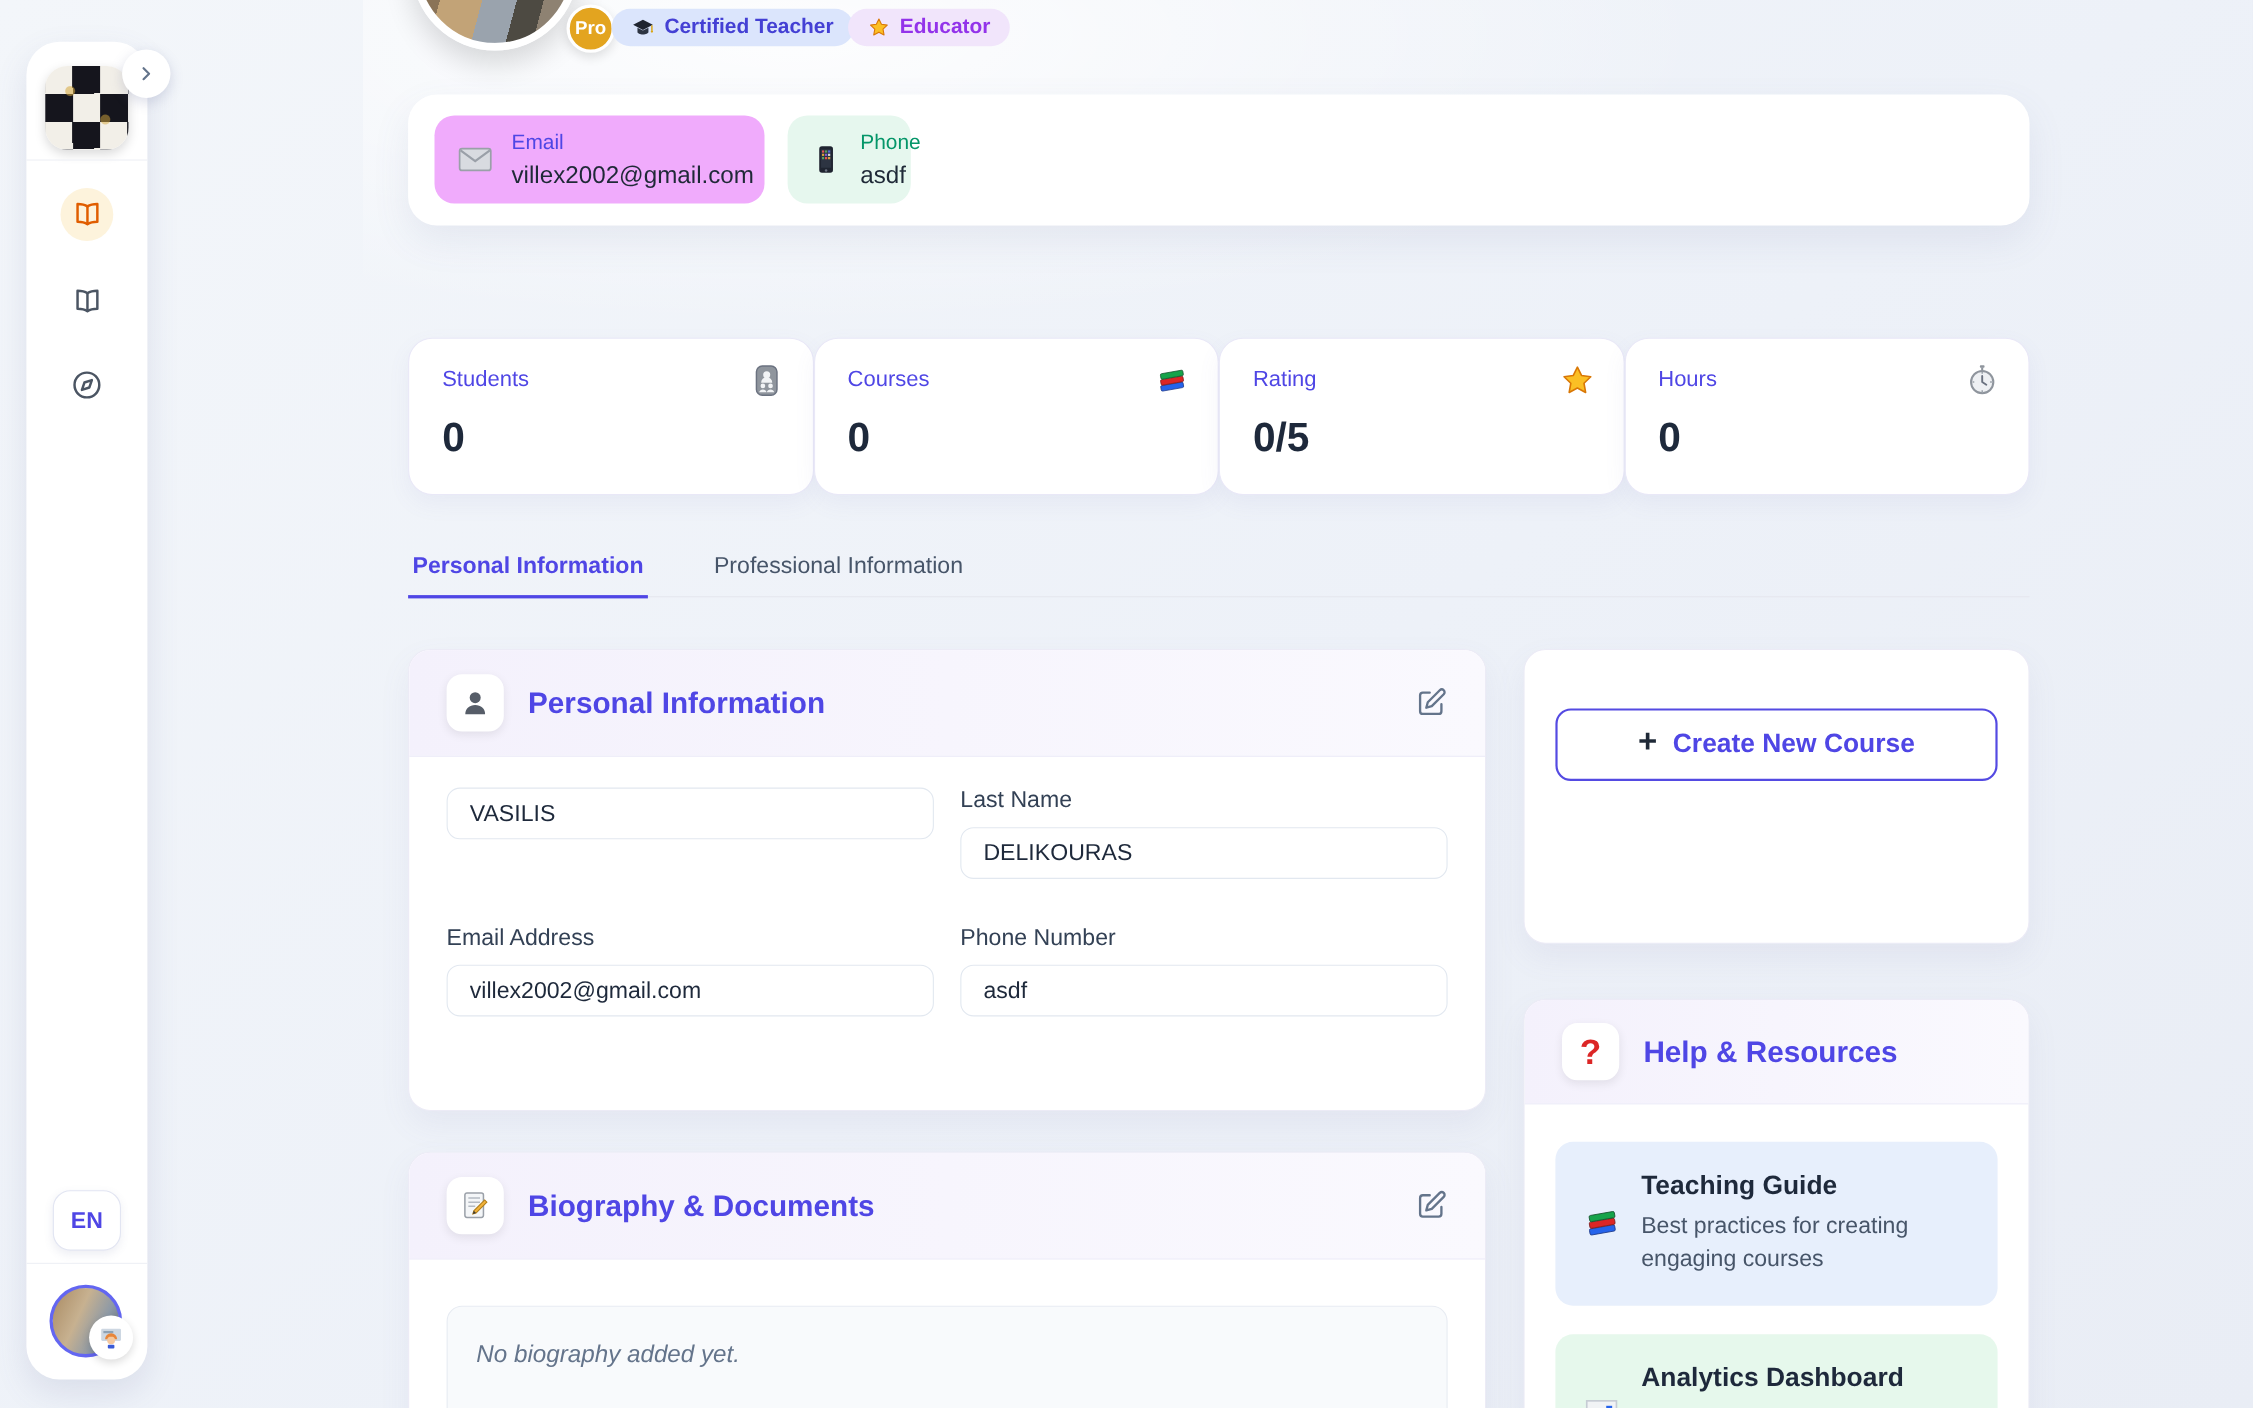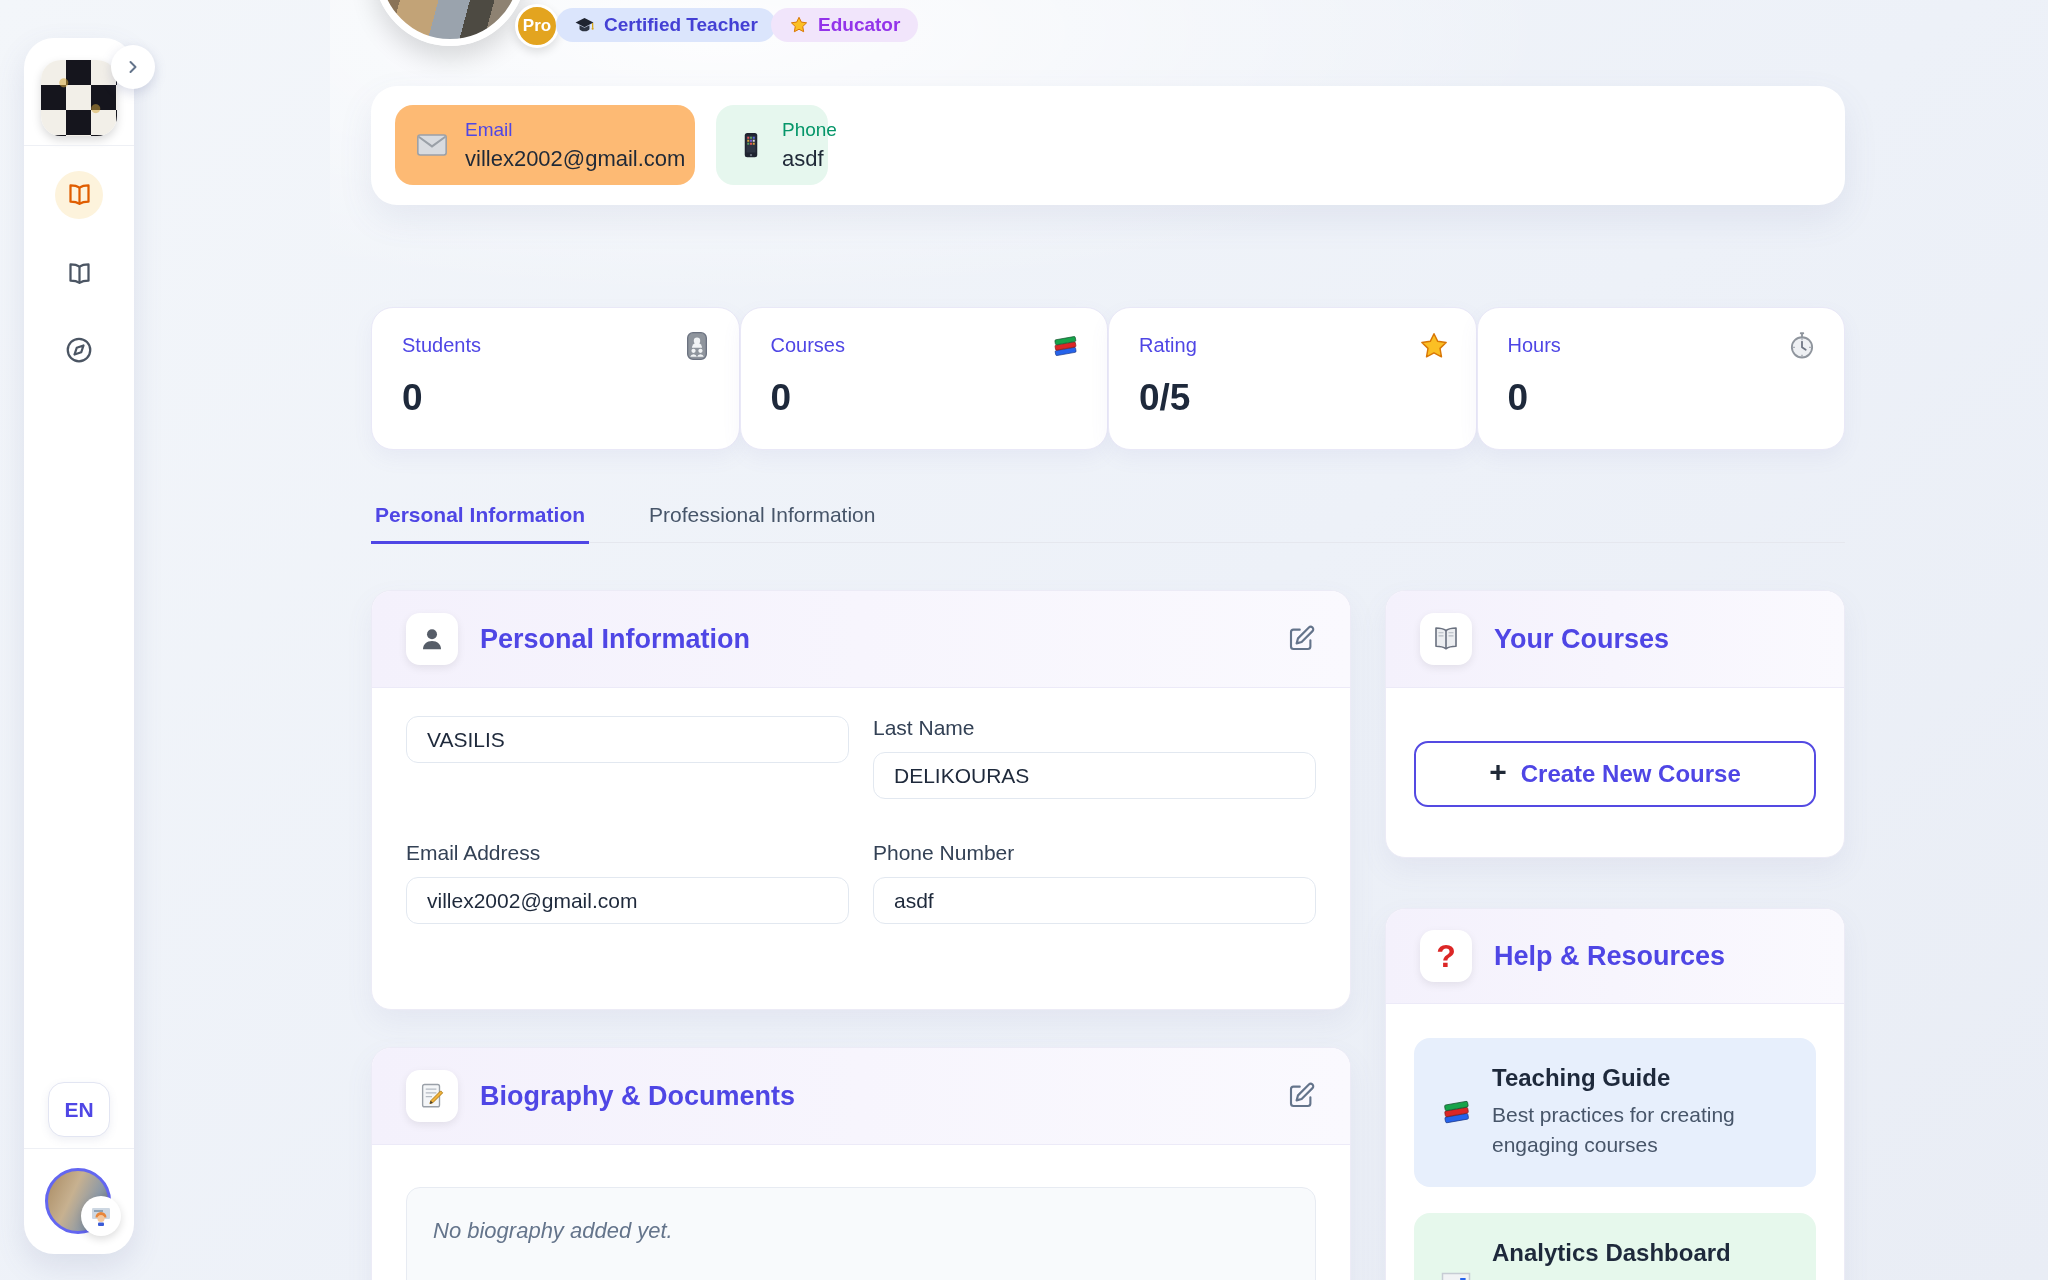--- a/index.html
+++ b/index.html
@@ -46,21 +46,21 @@
     display:flex; align-items:center; justify-content:center; box-shadow:0 4px 10px rgba(0,0,0,.12); }
   .pill { position:absolute; top:8px; height:34px; border-radius:17px; display:flex; align-items:center;
     gap:9px; padding:0 18px; font-size:19px; font-weight:600; }
   .pill.certified { left:556px; background:#dbe5fc; color:#4440d4; }
   .pill.educator  { left:771px; background:#f1e5fb; color:#9333ea; }
 
   
   .contact-card { position:absolute; left:371px; top:86px; width:1474px; height:119px; background:#fff;
     border-radius:26px; box-shadow:0 14px 34px rgba(100,110,160,.10); }
   .chip { position:absolute; top:19px; height:80px; border-radius:18px; display:flex; align-items:center; padding:0 20px; gap:16px;}
-  .chip.email { left:24px; width:300px; background:#fdba74; }
+  .chip.email { left:24px; width:300px; background:#f0abfc; }
   .chip.phone { left:345px; width:112px; background:#e6f7ee; }
   .chip .c-label { font-size:19px; font-weight:500; margin-bottom:5px; }
   .chip.email .c-label { color:#4f46e5; }
   .chip.phone .c-label { color:#059669; }
   .chip .c-value { font-size:22px; color:#1f2937; font-weight:500; }
 
   
   .stats-row { position:absolute; left:371px; top:307px; width:1474px; display:flex; }
   .stat-card { flex:1; height:143px; background:#fff; border:1px solid #e9e8f7; border-radius:22px;
     box-shadow:0 8px 20px rgba(120,120,180,.07); padding:26px 30px; position:relative; }
@@ -356,30 +356,20 @@
       </div>
     </div>
     <div class="bio-body">
       <div class="bio-box">
         <div class="bio-empty">No biography added yet.</div>
       </div>
     </div>
   </div>
 
   <div class="card courses-card">
-    <div class="card-head">
-      <div class="head-icon">
-        <svg width="30" height="30" viewBox="0 0 24 24">
-            <path d="M12 5.2C10 3.8 7.5 3.2 4 3.2v14.6c3.5 0 6 .6 8 2 2-1.4 4.5-2 8-2V3.2c-3.5 0-6 .6-8 2z" fill="#eceef1" stroke="#6b7280" stroke-width="1.3" stroke-linejoin="round"></path>
-            <path d="M12 5.2v14.6" stroke="#6b7280" stroke-width="1.3"></path>
-            <path d="M6 7h4M6 9.5h4M14 7h4M14 9.5h4" stroke="#b4bac2" stroke-width="0.9"></path>
-          </svg>
-      </div>
-      <div class="card-title">Your Courses</div>
-    </div>
     <div class="courses-body">
       <button class="create-btn">
         <span class="plus-sign">+</span>
         <span>Create New Course</span>
       </button>
     </div>
   </div>
 
   <div class="card help-card">
     <div class="card-head">

